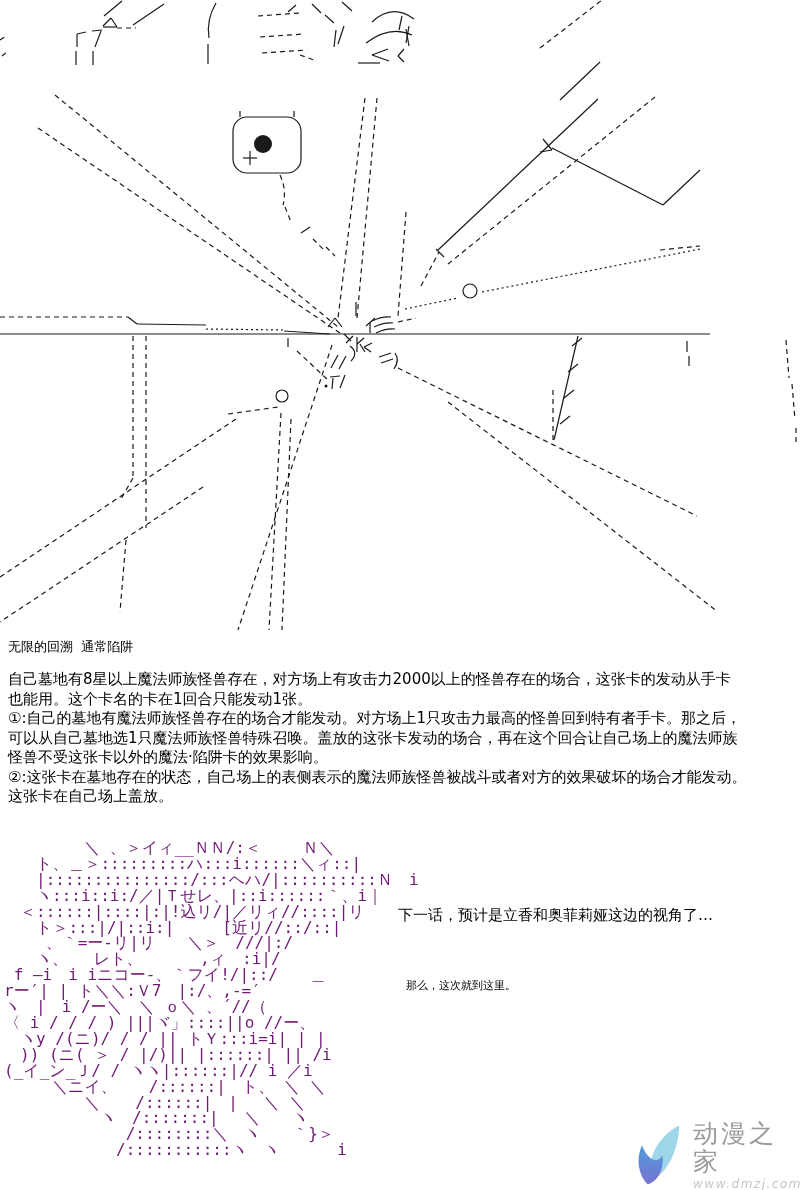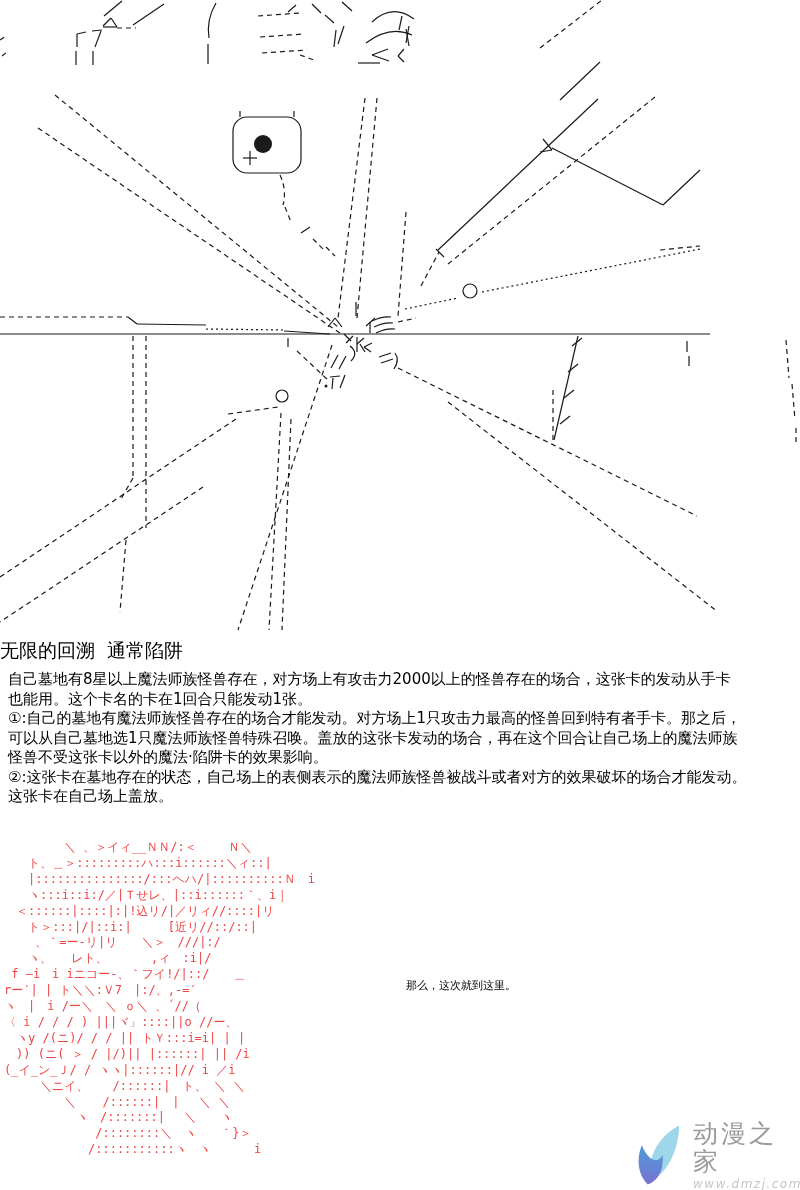--- a/index.html
+++ b/index.html
@@ -1,28 +1,28 @@
 <!DOCTYPE html>
 <html><head>
 <meta charset="utf-8">
 <style>
   html,body{margin:0;padding:0;background:#ffffff;}
   .page{
     position:relative;width:800px;height:1190px;background:#ffffff;
     font-family:"DejaVu Sans",sans-serif;color:#000;overflow:hidden;
   }
   .top-art{position:absolute;left:0;top:0;}
-  .card-name{position:absolute;left:0;top:638px;font-size:19px;white-space:pre;}
+  .card-name{position:absolute;left:8px;top:638px;font-size:13px;white-space:pre;}
   .card-effect{position:absolute;left:8px;top:670px;width:788px;font-size:15px;line-height:19.5px;white-space:pre;}
   .dialogue1{position:absolute;left:398px;top:906px;font-size:15px;white-space:pre;}
   .dialogue2{position:absolute;left:406px;top:978px;font-size:11px;white-space:pre;}
   .bottom-art{
     position:absolute;left:4px;top:840px;margin:0;
-    font-family:"DejaVu Sans Mono",monospace;font-size:12px;line-height:15.9px;
-    white-space:pre;color:#ef4444;
+    font-family:"DejaVu Sans Mono",monospace;font-size:16px;line-height:15.9px;
+    white-space:pre;color:#701a75;
   }
   .watermark{position:absolute;left:634px;top:1120px;display:flex;align-items:center;gap:10px;}
   .wm-text{display:flex;flex-direction:column;}
   .wm-name{font-size:25px;color:#9a9a9a;letter-spacing:3px;line-height:1.1;}
   .wm-url{font-size:12px;color:#c2c6ca;font-style:italic;letter-spacing:1.5px;margin-top:2px;}
 </style>
 </head>
 <body>
 
 <div class="page">
@@ -178,20 +178,21 @@
 〈 i / / / ) |||ヾ」::::||o //ー、
 　ヽy /(ニ)/ / / || トＹ:::i=i| | |
 　)) (ニ( ＞ / |/)|| |::::::| || /i
 (_イ_ン_Ｊ/ / ヽヽ|::::::|// i ／i
 　　　＼ニイ、　　/::::::|　ト、 ＼ ＼
 　　　　　＼ 　 /::::::|　|　 ＼ ＼
 　　　　　　ヽ　/:::::::|　 ＼　　ヽ
 　　　　　　　 /::::::::＼　ヽ　　｀}＞
 　　　　　　　/:::::::::::ヽ　ヽ　　　 i</pre>
 
+  <div class="dialogue1">下一话，预计是立香和奥菲莉娅这边的视角了…</div>
   <div class="dialogue2">那么，这次就到这里。</div>
 
   <div class="watermark">
     <svg width="50" height="62" viewBox="0 0 50 62" xmlns="http://www.w3.org/2000/svg">
       <defs>
         <linearGradient id="wg" x1="0" y1="0" x2="0" y2="1">
           <stop offset="0" stop-color="#4f9bd9"></stop>
           <stop offset="1" stop-color="#7873d0"></stop>
         </linearGradient>
       </defs>

